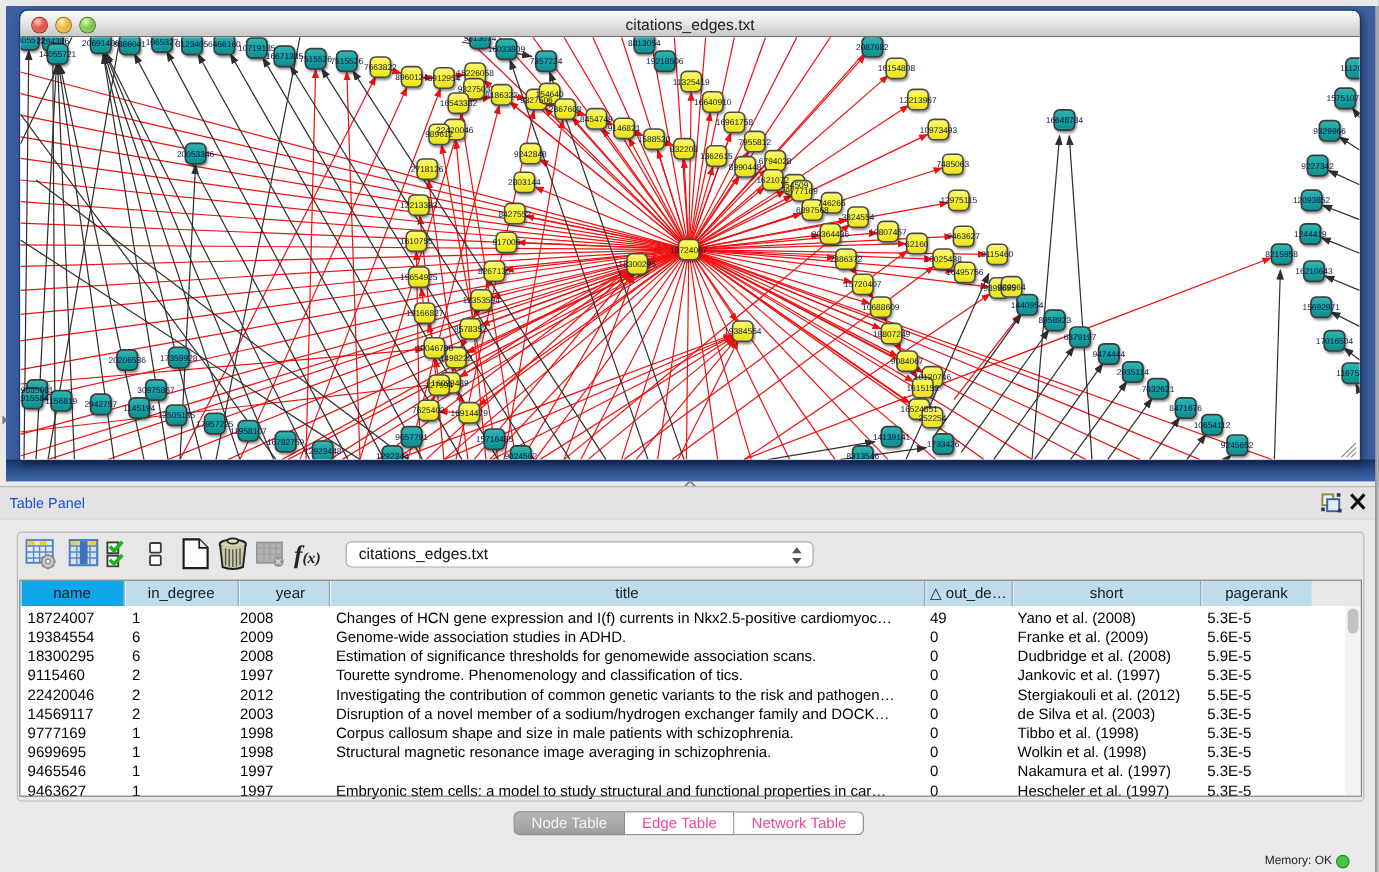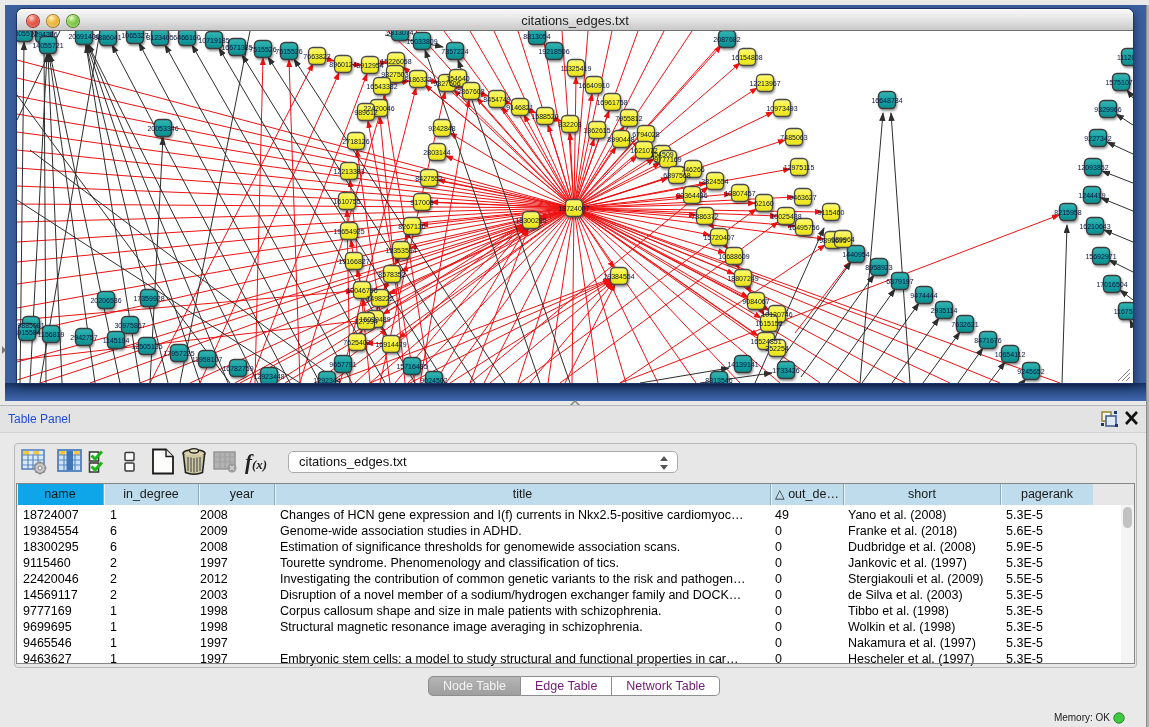--- a/index.html
+++ b/index.html
@@ -21,21 +21,21 @@
 #panel{left:0;top:433px;width:1149px;height:294px;background:#e9e9e9}
 #box{left:14px;top:443px;width:1123px;height:225px;background:#e7e7e7;border:1px solid #b9b9b9;border-radius:4px}
 #drop{left:288px;top:451px;width:390px;height:22px;background:#fff;border:1px solid #ababab;border-radius:5px;
  font-size:13px;color:#111;line-height:20px;padding-left:10px}
 #thead{left:17px;top:484px;width:1076px;height:21px;background:#bedcec;font-size:12.5px;color:#1a1a1a}
 #thead div{position:absolute;top:0;height:21px;line-height:21px;text-align:center;border-left:1px solid #8fa9b8;box-shadow:inset 1px 0 0 #e8f2f8}
 #tbody{left:17px;top:505px;width:1117px;height:158px;background:#fff;overflow:hidden}
 .row{position:absolute;left:0;width:1149px;height:16px;font-size:12.5px;color:#000}
 .row span{position:absolute;top:0;line-height:15px;white-space:nowrap}
 #tabs{left:428px;top:676px;height:20px;font-size:12.5px}
-.tab{float:left;height:20px;line-height:19px;padding:0 14px;background:#fff;border:1px solid #8e8e8e;border-left:none;color:#701a75}
+.tab{float:left;height:20px;line-height:19px;padding:0 14px;background:#fff;border:1px solid #8e8e8e;border-left:none;color:#ec4899}
 .tab.sel{background:linear-gradient(#b5b5b5,#9e9e9e);color:#f4f4f4;border-left:1px solid #8e8e8e;border-radius:5px 0 0 5px}
 .tab.last{border-radius:0 5px 5px 0}
 #mem{right:39px;top:712px;font-size:10px;color:#222}
 #rightstrip{left:1146px;top:5px;width:3px;height:722px;background:#b2b2b2;border-left:1px solid #8d8d8d}
 </style></head><body>
 <div class="abs" id="desk"></div>
 <div class="abs" id="deskbot"></div>
 <div class="abs" id="win"></div>
 <svg width="1116" height="352" viewBox="17 31 1116 352" style="position:absolute;left:17px;top:31px;background:#fff">
 <defs>
@@ -659,21 +659,21 @@
 <span style="left:280px">Changes of HCN gene expression and I(f) currents in Nkx2.5-positive cardiomyoc…</span>
       <span style="left:775px">49</span>
 <span style="left:848px">Yano et al. (2008)</span>
       <span style="left:1006px">5.3E-5</span>
     </div><div class="row" style="top:524px">
 <span style="left:23px">19384554</span>
       <span style="left:110px">6</span>
       <span style="left:200px">2009</span>
 <span style="left:280px">Genome-wide association studies in ADHD.</span>
       <span style="left:775px">0</span>
-<span style="left:848px">Franke et al. (2018)</span>
+<span style="left:848px">Franke et al. (2009)</span>
       <span style="left:1006px">5.6E-5</span>
     </div><div class="row" style="top:540px">
 <span style="left:23px">18300295</span>
       <span style="left:110px">6</span>
       <span style="left:200px">2008</span>
 <span style="left:280px">Estimation of significance thresholds for genomewide association scans.</span>
       <span style="left:775px">0</span>
 <span style="left:848px">Dudbridge et al. (2008)</span>
       <span style="left:1006px">5.9E-5</span>
     </div><div class="row" style="top:556px">
@@ -683,21 +683,21 @@
 <span style="left:280px">Tourette syndrome. Phenomenology and classification of tics.</span>
       <span style="left:775px">0</span>
 <span style="left:848px">Jankovic et al. (1997)</span>
       <span style="left:1006px">5.3E-5</span>
     </div><div class="row" style="top:572px">
 <span style="left:23px">22420046</span>
       <span style="left:110px">2</span>
       <span style="left:200px">2012</span>
 <span style="left:280px">Investigating the contribution of common genetic variants to the risk and pathogen…</span>
       <span style="left:775px">0</span>
-<span style="left:848px">Stergiakouli et al. (2009)</span>
+<span style="left:848px">Stergiakouli et al. (2012)</span>
       <span style="left:1006px">5.5E-5</span>
     </div><div class="row" style="top:588px">
 <span style="left:23px">14569117</span>
       <span style="left:110px">2</span>
       <span style="left:200px">2003</span>
 <span style="left:280px">Disruption of a novel member of a sodium/hydrogen exchanger family and DOCK…</span>
       <span style="left:775px">0</span>
 <span style="left:848px">de Silva et al. (2003)</span>
       <span style="left:1006px">5.3E-5</span>
     </div><div class="row" style="top:604px">

